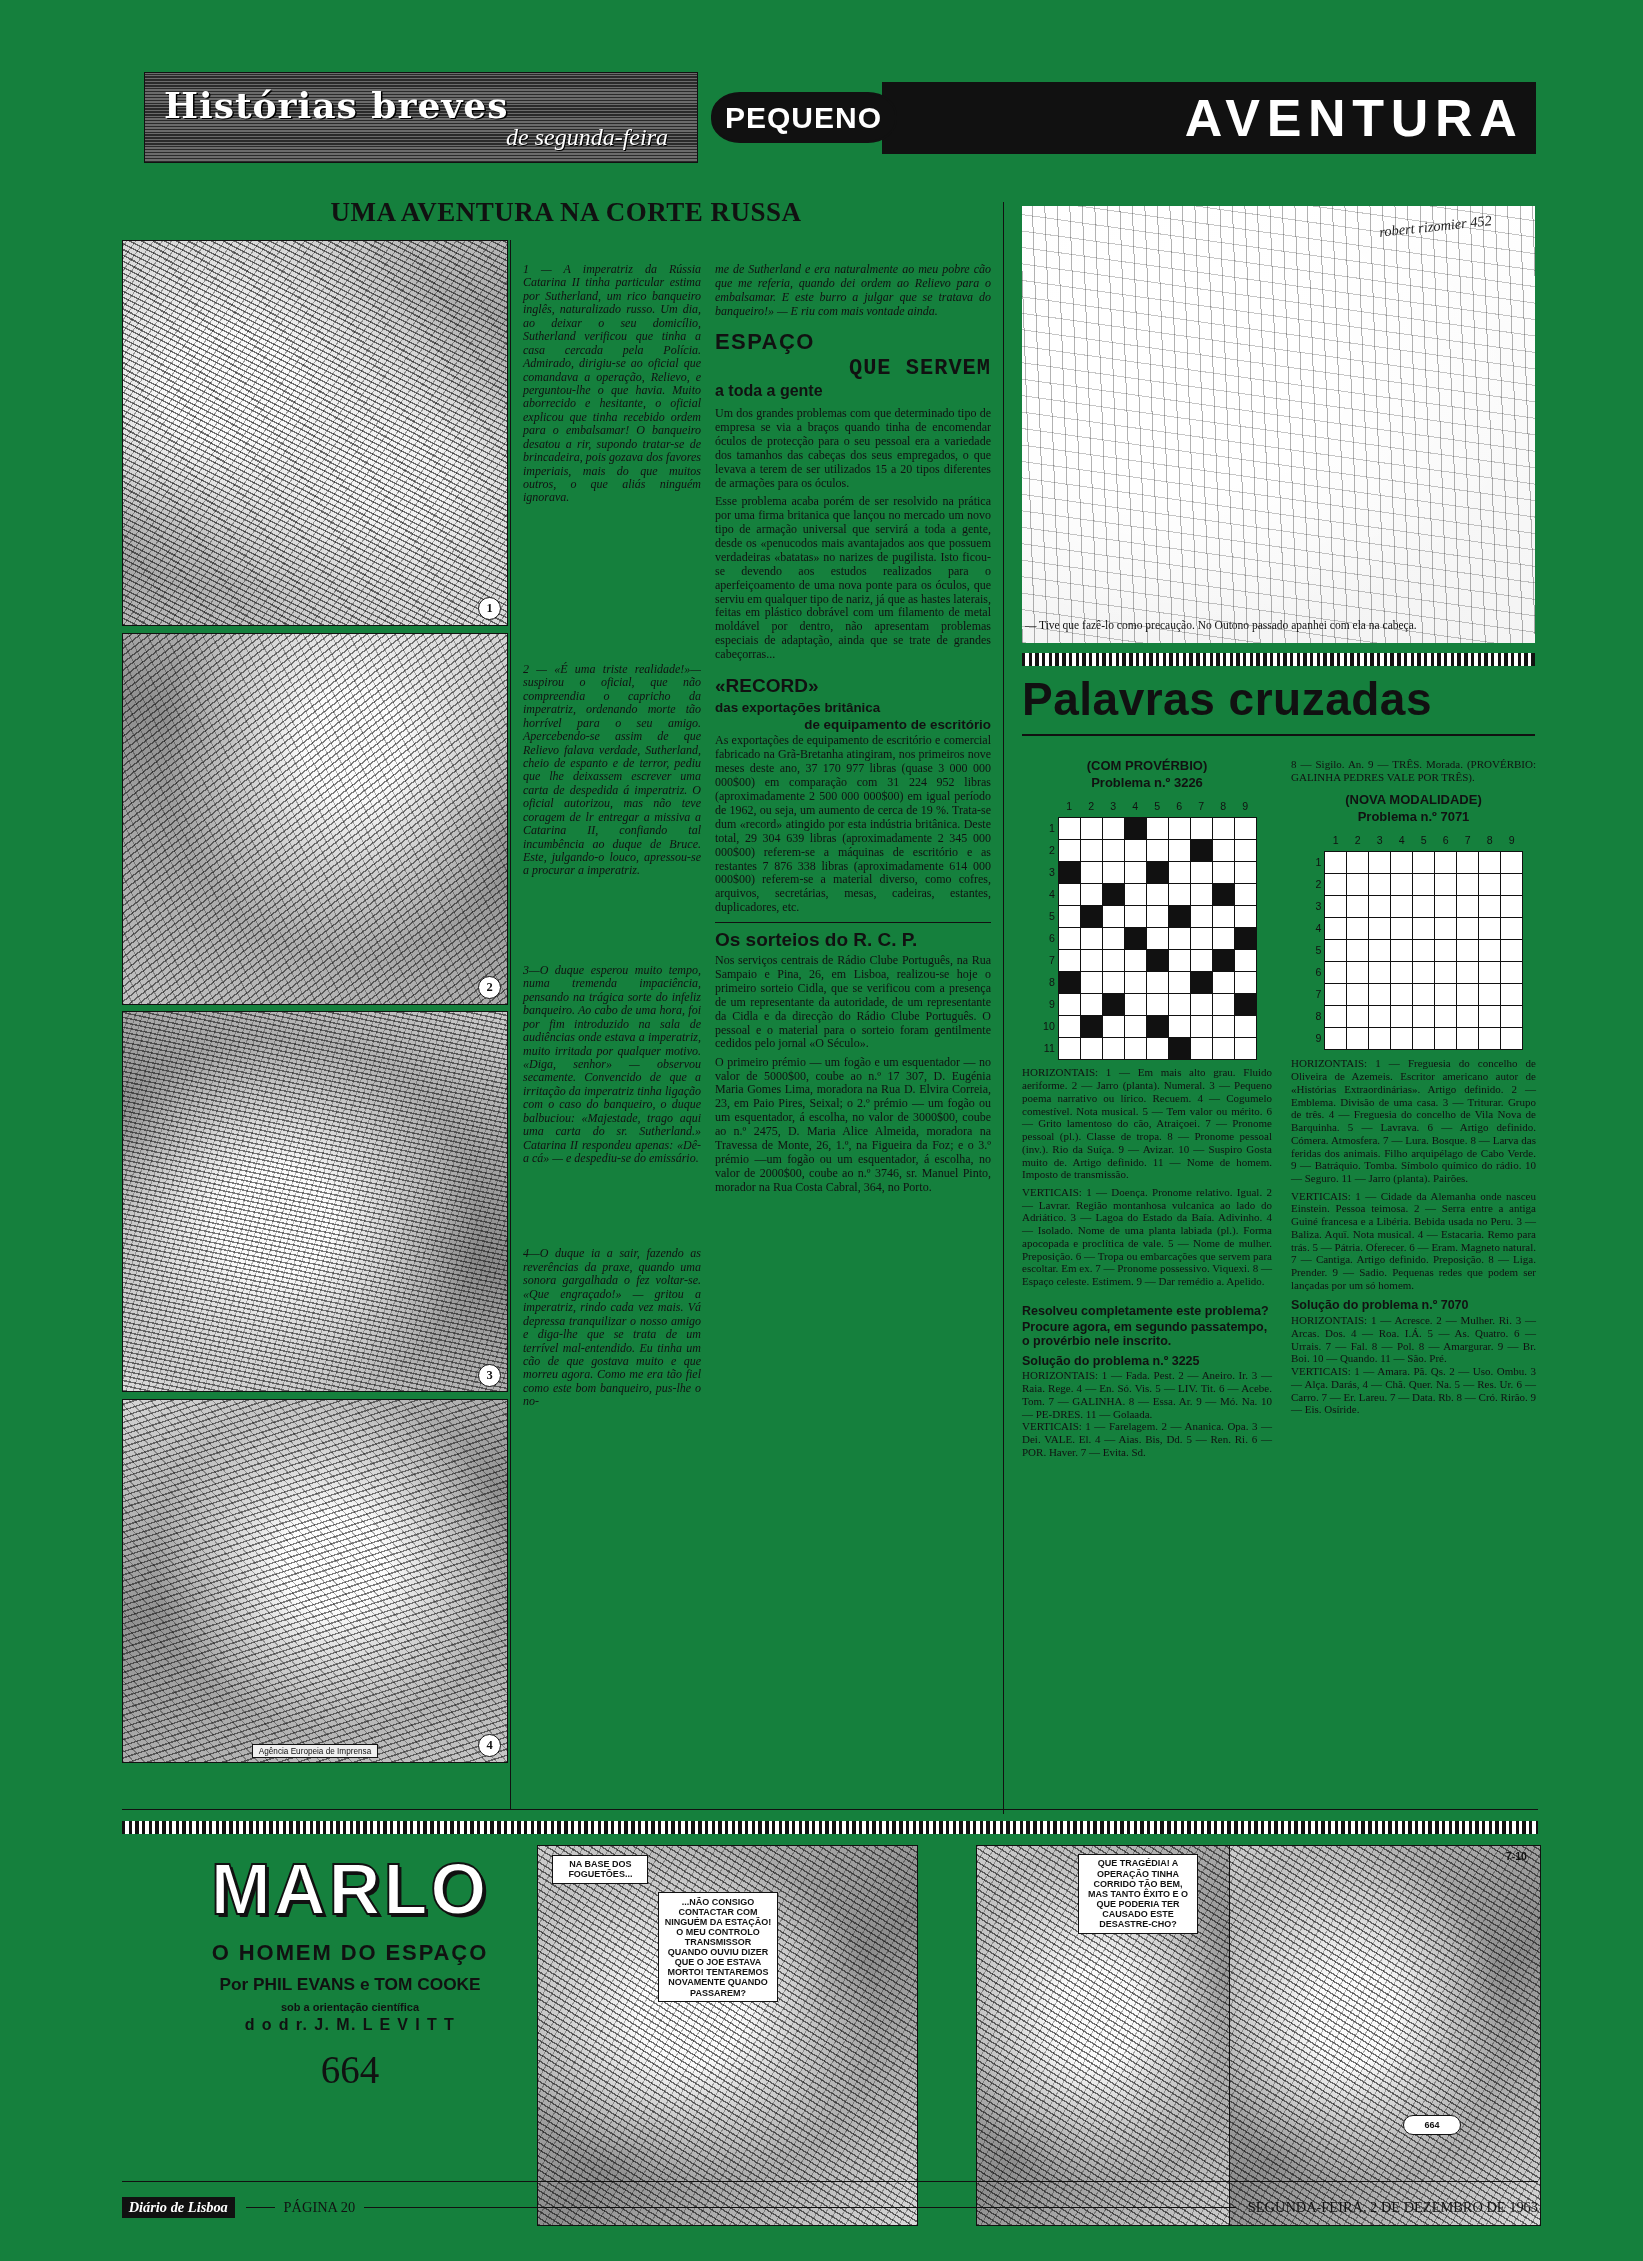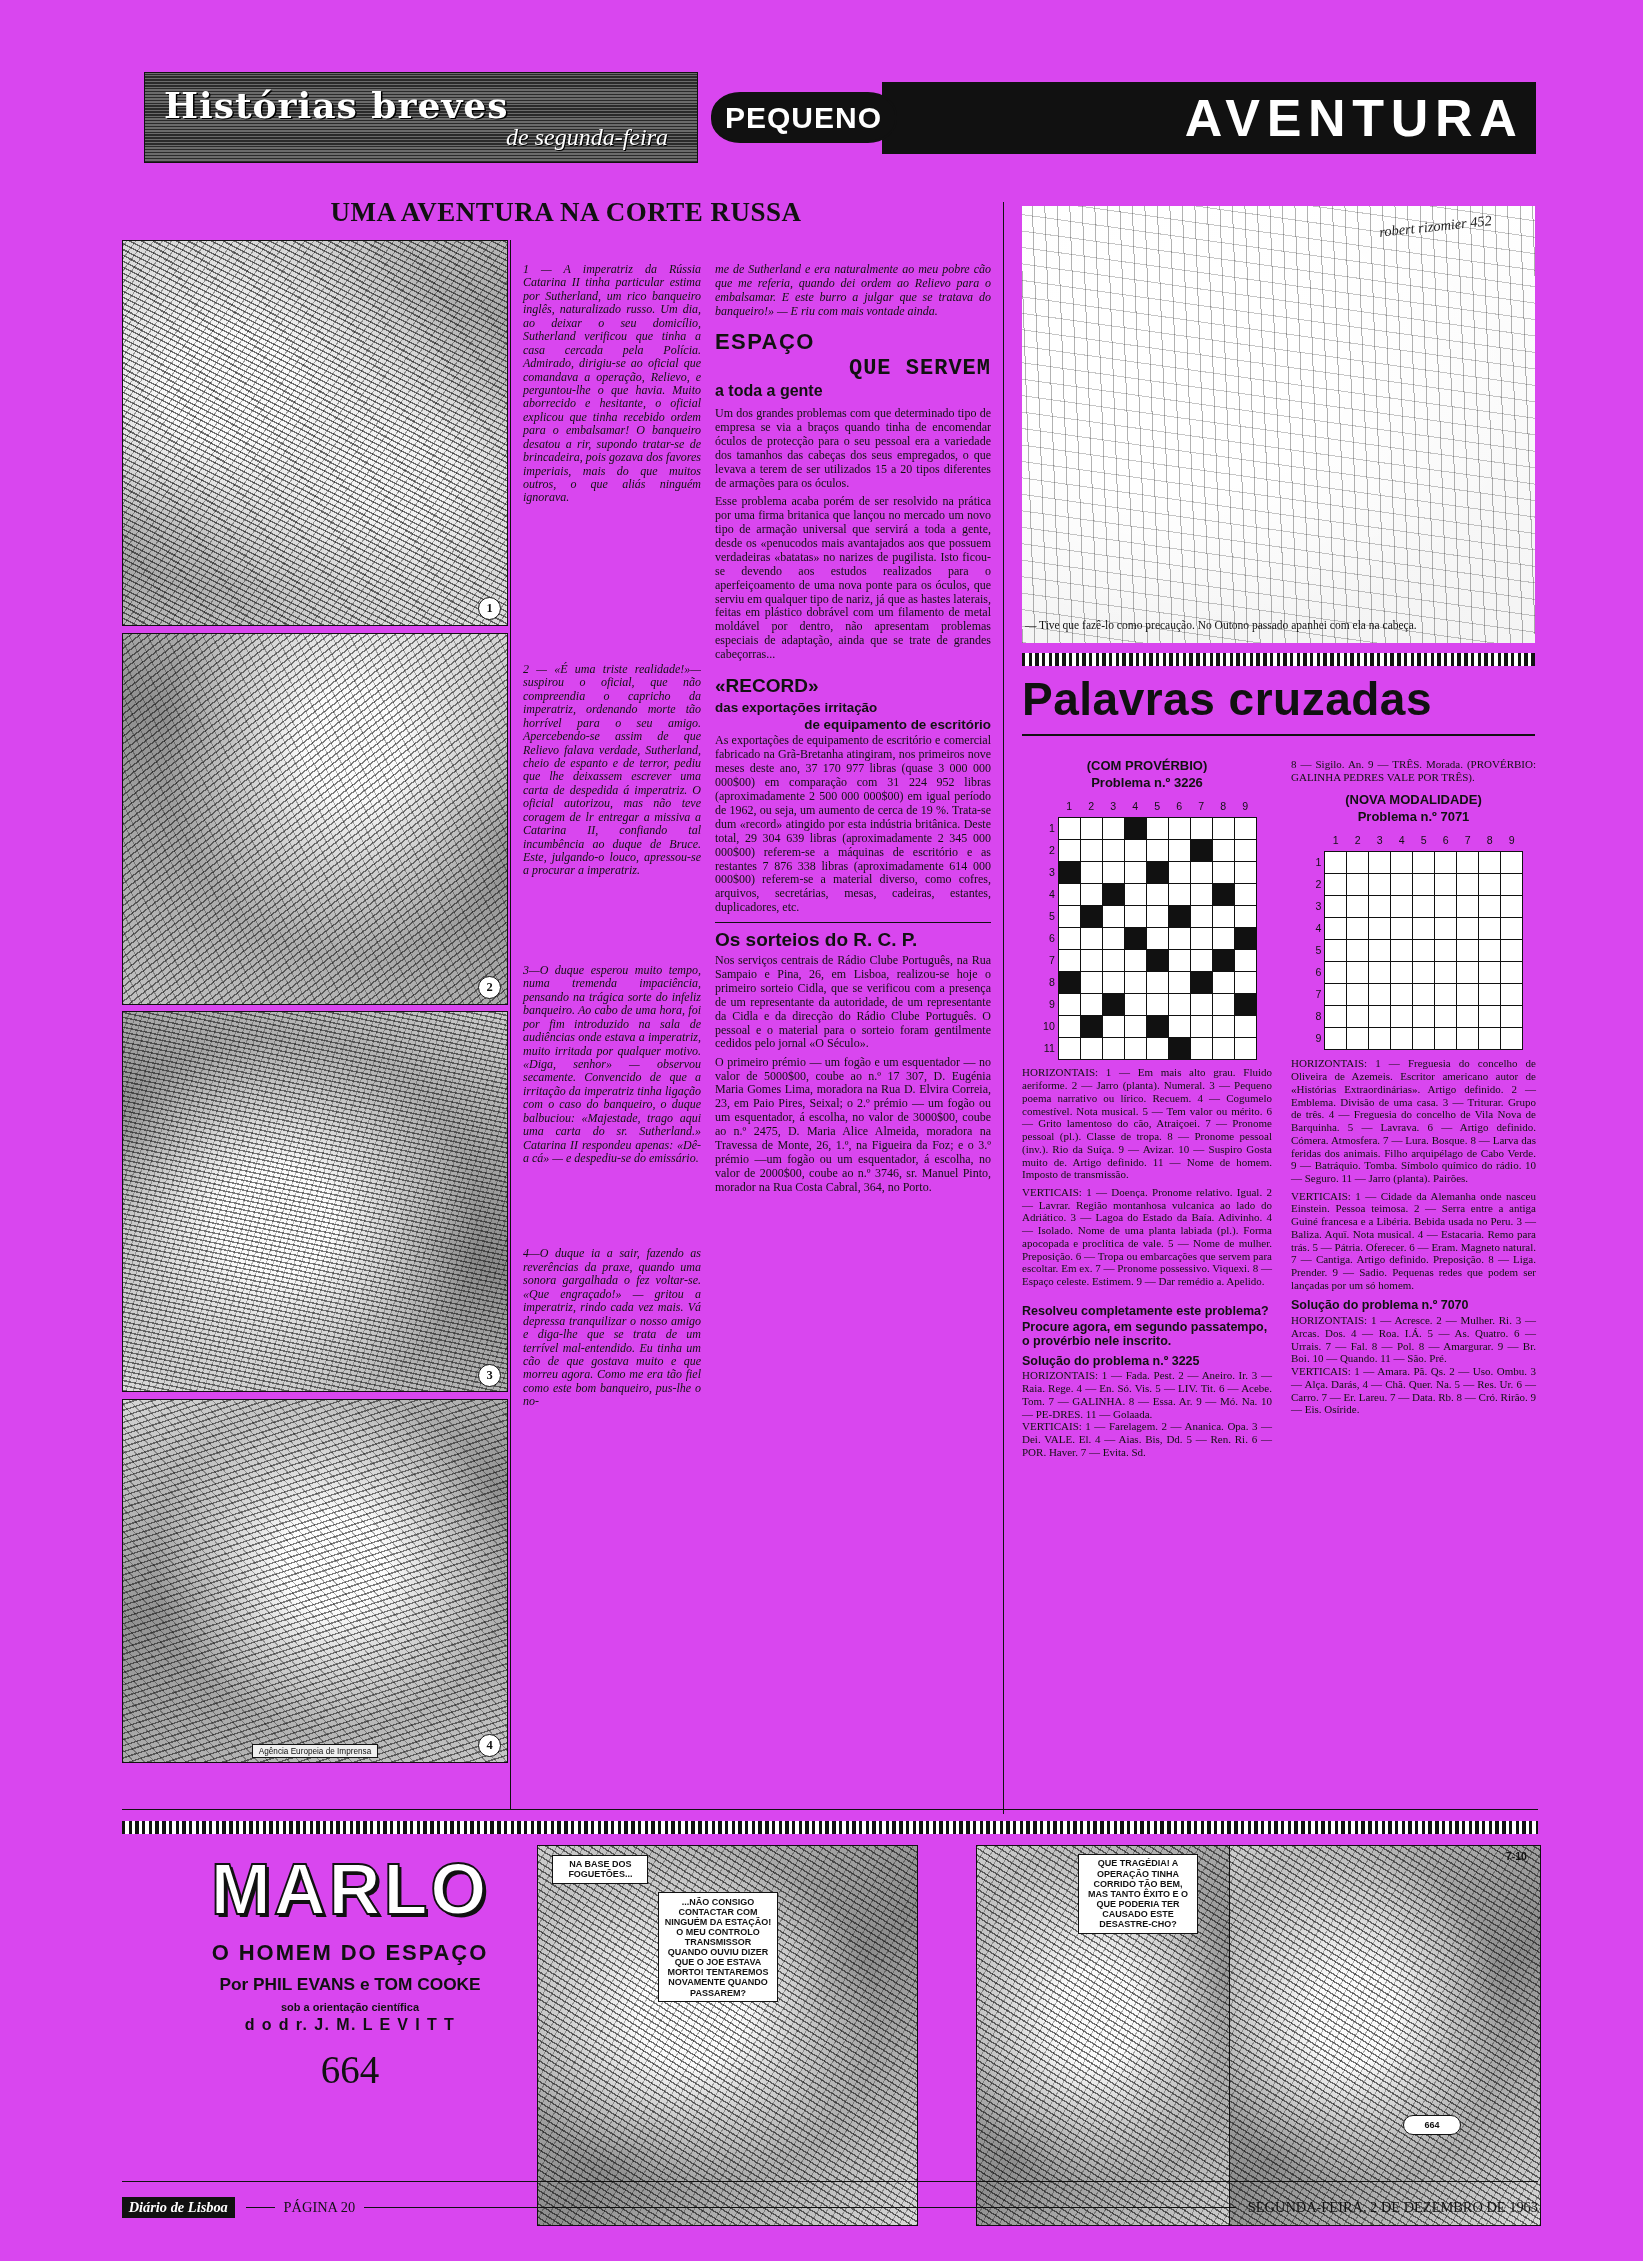--- a/index.html
+++ b/index.html
@@ -5,21 +5,21 @@
   html,body{margin:0;padding:0;background:#ffffff;}
   body{
     width:1643px;height:2261px;
     font-family:"Liberation Serif", serif;
     color:#111;
     position:relative;
     overflow:hidden;
   }
   .page{
     position:absolute; left:0; top:0; width:1643px; height:2261px;
-    background:#d946ef;
+    background:#15803d;
   }
 
   
   .masthead{
     position:absolute; left:144px; top:72px; width:1392px; height:91px;
     display:flex; align-items:stretch;
   }
   .mh-left{
     width:552px; position:relative;
     background:repeating-linear-gradient(0deg,#2a2a2a 0 1.4px,#6b6b6b 1.4px 2.9px);
@@ -327,21 +327,21 @@
   <div class="col colB">
     <p class="ital">me de Sutherland e era naturalmente ao meu pobre cão que me referia, quando dei ordem ao Relievo para o embalsamar. E este burro a julgar que se tratava do banqueiro!» — E riu com mais vontade ainda.</p>
 
     <div class="hd-big">ESPAÇO</div>
     <div class="hd-big2">QUE SERVEM</div>
     <div class="hd-sub">a toda a gente</div>
     <p>Um dos grandes problemas com que determinado tipo de empresa se via a braços quando tinha de encomendar óculos de protecção para o seu pessoal era a variedade dos tamanhos das cabeças dos seus empregados, o que levava a terem de ser utilizados 15 a 20 tipos diferentes de armações para os óculos.</p>
     <p>Esse problema acaba porém de ser resolvido na prática por uma firma britanica que lançou no mercado um novo tipo de armação universal que servirá a toda a gente, desde os «penucodos mais avantajados aos que possuem verdadeiras «batatas» no narizes de pugilista. Isto ficou-se devendo aos estudos realizados para o aperfeiçoamento de uma nova ponte para os óculos, que serviu em qualquer tipo de nariz, já que as hastes laterais, feitas em plástico dobrável com um filamento de metal moldável por dentro, não apresentam problemas especiais de adaptação, ainda que se trate de grandes cabeçorras...</p>
 
     <div class="hd-med">«RECORD»</div>
-    <div class="hd-small">das  exportações  irritação</div>
+    <div class="hd-small">das  exportações  britânica</div>
     <div class="hd-small r">de equipamento de escritório</div>
     <p>As exportações de equipamento de escritório e comercial fabricado na Grã-Bretanha atingiram, nos primeiros nove meses deste ano, 37 170 977 libras (quase 3 000 000 000$00) em comparação com 31 224 952 libras (aproximadamente 2 500 000 000$00) em igual período de 1962, ou seja, um aumento de cerca de 19 %. Trata-se dum «record» atingido por esta indústria britânica. Deste total, 29 304 639 libras (aproximadamente 2 345 000 000$00) referem-se a máquinas de escritório e as restantes 7 876 338 libras (aproximadamente 614 000 000$00) referem-se a material diverso, como cofres, arquivos, secretárias, mesas, cadeiras, estantes, duplicadores, etc.</p>
 
     <div class="hr-thin"></div>
     <div class="hd-med" style="margin-top:0;">Os sorteios do R. C. P.</div>
     <p>Nos serviços centrais de Rádio Clube Português, na Rua Sampaio e Pina, 26, em Lisboa, realizou-se hoje o primeiro sorteio Cidla, que se verificou com a presença de um representante da autoridade, de um representante da Cidla e da direcção do Rádio Clube Português. O pessoal e o material para o sorteio foram gentilmente cedidos pelo jornal «O Século».</p>
     <p>O primeiro prémio — um fogão e um esquentador — no valor de 5000$00, coube ao n.º 17 307, D. Eugénia Maria Gomes Lima, moradora na Rua D. Elvira Correia, 23, em Paio Pires, Seixal; o 2.º prémio — um fogão ou um esquentador, á escolha, no valor de 3000$00, coube ao n.º 2475, D. Maria Alice Almeida, moradora na Travessa de Monte, 26, 1.º, na Figueira da Foz; e o 3.º prémio —um fogão ou um esquentador, á escolha, no valor de 2000$00, coube ao n.º 3746, sr. Manuel Pinto, morador na Rua Costa Cabral, 364, no Porto.</p>
   </div>
 
   <div class="cartoon">

